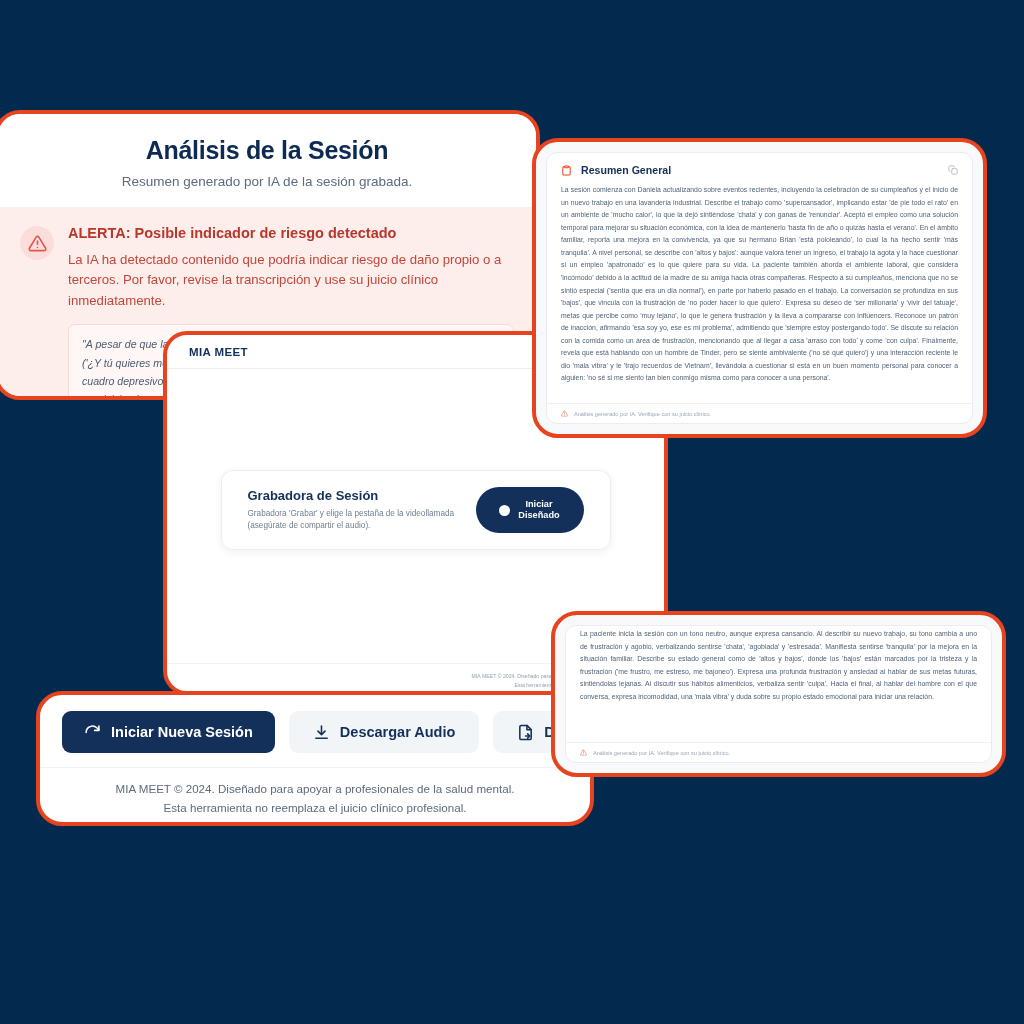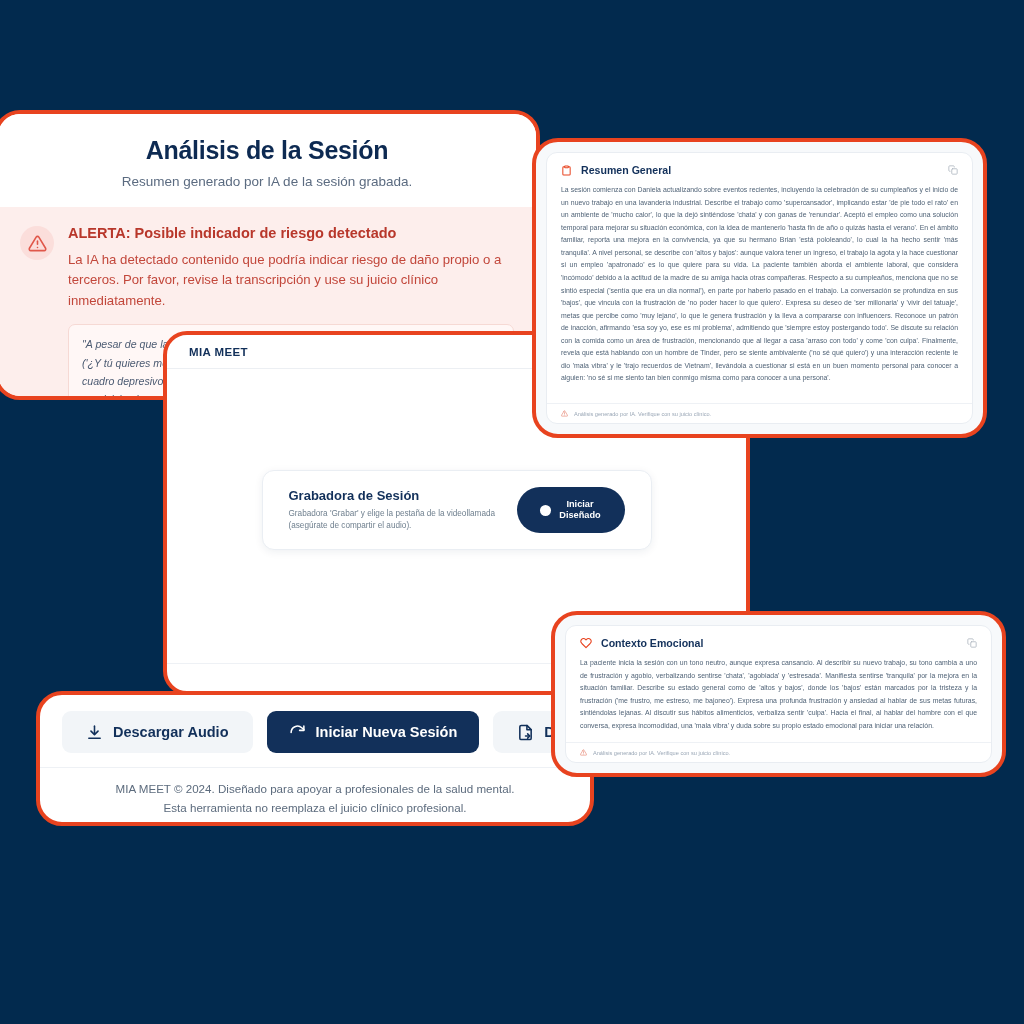--- a/index.html
+++ b/index.html
@@ -60,21 +60,21 @@
     background: #fff7f6;
     border: 1px solid #f6d9d4;
     border-radius: 7px;
     padding: 10px 13px;
     font-size: 10.6px; font-style: italic; color: #4c5b72;
     line-height: 1.72;
   }
 
   
   #panel-meet {
-    left: 163px; top: 331px; width: 587px; height: 364px;
+    left: 163px; top: 331px; width: 505px; height: 364px;
     border-radius: 24px;
   }
   .meet-topbar {
     height: 34px; border-bottom: 1px solid #eceff3;
     display: flex; align-items: center; padding: 0 22px;
   }
   .meet-brand {
     font-size: 11.5px; font-weight: bold; color: #12305a; letter-spacing: 0.4px;
   }
   .meet-body {
@@ -247,38 +247,38 @@
           <line x1="12" y1="9" x2="12" y2="13"></line>
             <line x1="12" y1="17" x2="12.01" y2="17"></line>
         </svg>
         <span>Análisis generado por IA. Verifique con su juicio clínico.</span>
       </div>
     </div>
   </div>
 
   <div class="panel" id="panel-actions">
     <div class="actions-row">
+      <button class="btn btn-primary">
+        <span>
+          <svg class="ic" width="17" height="17" viewBox="0 0 24 24" fill="none" stroke="#ffffff" stroke-width="2.2" stroke-linecap="round" stroke-linejoin="round">
+            <path d="M3 12a9 9 0 0 1 15-6.7L21 8"></path>
+              <polyline points="21 3 21 9 15 9"></polyline>
+          </svg>
+        </span>
+        <span>Iniciar Nueva Sesión</span>
+      </button>
       <button class="btn btn-ghost">
         <span>
           <svg class="ic" width="17" height="17" viewBox="0 0 24 24" fill="none" stroke="#12305a" stroke-width="2.2" stroke-linecap="round" stroke-linejoin="round">
             <path d="M12 3v11"></path>
               <polyline points="7 10 12 15 17 10"></polyline>
               <path d="M4 20h16"></path>
           </svg>
         </span>
         <span>Descargar Audio</span>
-      </button>
-      <button class="btn btn-primary">
-        <span>
-          <svg class="ic" width="17" height="17" viewBox="0 0 24 24" fill="none" stroke="#ffffff" stroke-width="2.2" stroke-linecap="round" stroke-linejoin="round">
-            <path d="M3 12a9 9 0 0 1 15-6.7L21 8"></path>
-              <polyline points="21 3 21 9 15 9"></polyline>
-          </svg>
-        </span>
-        <span>Iniciar Nueva Sesión</span>
       </button>
       <button class="btn btn-ghost">
         <span>
           <svg class="ic" width="17" height="17" viewBox="0 0 24 24" fill="none" stroke="#12305a" stroke-width="2.2" stroke-linecap="round" stroke-linejoin="round">
             <path d="M14 2H6a2 2 0 0 0-2 2v16a2 2 0 0 0 2 2h12a2 2 0 0 0 2-2V8z"></path>
             <polyline points="14 2 14 8 20 8"></polyline>
               <path d="M12 17h5"></path>
               <polyline points="15 14 18 17 15 20"></polyline>
           </svg>
         </span>
@@ -286,34 +286,20 @@
       </button>
     </div>
     <div class="actions-foot">
       <div>MIA MEET © 2024. Diseñado para apoyar a profesionales de la salud mental.</div>
       <div>Esta herramienta no reemplaza el juicio clínico profesional.</div>
     </div>
   </div>
 
   <div class="panel" id="panel-emocional">
     <div class="sec-card">
-      <div class="sec-head">
-        <span>
-          <svg class="ic" width="12" height="12" viewBox="0 0 24 24" fill="none" stroke="#e8431f" stroke-width="2.2" stroke-linecap="round" stroke-linejoin="round">
-            <path d="M20.8 4.6a5.5 5.5 0 0 0-7.8 0L12 5.7l-1-1.1a5.5 5.5 0 0 0-7.8 7.8l1 1.1L12 21.2l7.8-7.7 1-1.1a5.5 5.5 0 0 0 0-7.8z"></path>
-          </svg>
-        </span>
-        <span class="sec-title">Contexto Emocional</span>
-        <span class="copy-btn">
-          <svg class="ic" width="10" height="10" viewBox="0 0 24 24" fill="none" stroke="#4f6276" stroke-width="2" stroke-linecap="round" stroke-linejoin="round">
-            <rect x="9" y="9" width="13" height="13" rx="2"></rect>
-            <path d="M5 15H4a2 2 0 0 1-2-2V4a2 2 0 0 1 2-2h9a2 2 0 0 1 2 2v1"></path>
-          </svg>
-        </span>
-      </div>
       <div class="sec-text">La paciente inicia la sesión con un tono neutro, aunque expresa cansancio. Al describir su nuevo trabajo, su tono cambia a uno de frustración y agobio, verbalizando sentirse 'chata', 'agobiada' y 'estresada'. Manifiesta sentirse 'tranquila' por la mejora en la situación familiar. Describe su estado general como de 'altos y bajos', donde los 'bajos' están marcados por la tristeza y la frustración ('me frustro, me estreso, me bajoneo'). Expresa una profunda frustración y ansiedad al hablar de sus metas futuras, sintiéndolas lejanas. Al discutir sus hábitos alimenticios, verbaliza sentir 'culpa'. Hacia el final, al hablar del hombre con el que conversa, expresa incomodidad, una 'mala vibra' y duda sobre su propio estado emocional para iniciar una relación.</div>
       <div class="sec-foot">
         <svg class="ic" width="7" height="7" viewBox="0 0 24 24" fill="none" stroke="#e8907f" stroke-width="2.4" stroke-linecap="round" stroke-linejoin="round">
           <path d="M10.3 3.9 1.8 18a2 2 0 0 0 1.7 3h17a2 2 0 0 0 1.7-3L13.7 3.9a2 2 0 0 0-3.4 0z"></path>
           <line x1="12" y1="9" x2="12" y2="13"></line>
             <line x1="12" y1="17" x2="12.01" y2="17"></line>
         </svg>
         <span>Análisis generado por IA. Verifique con su juicio clínico.</span>
       </div>
     </div>

